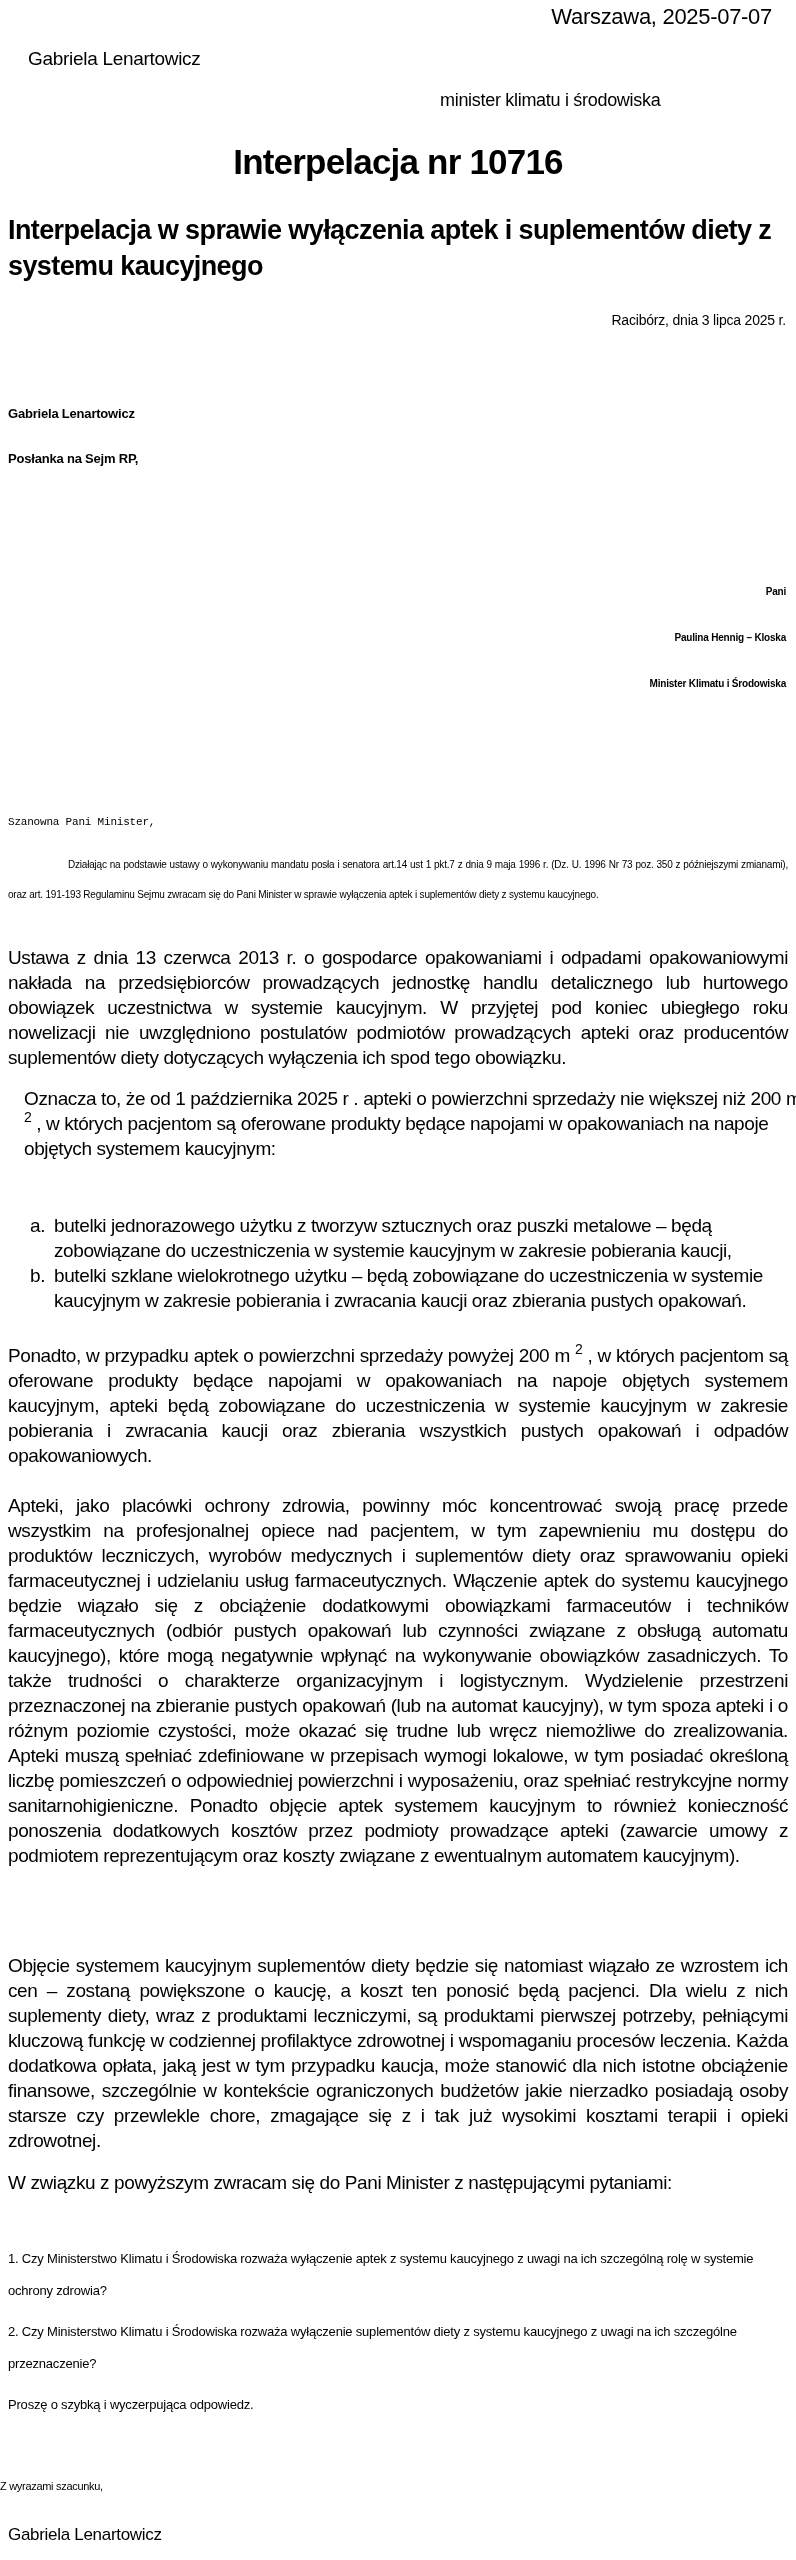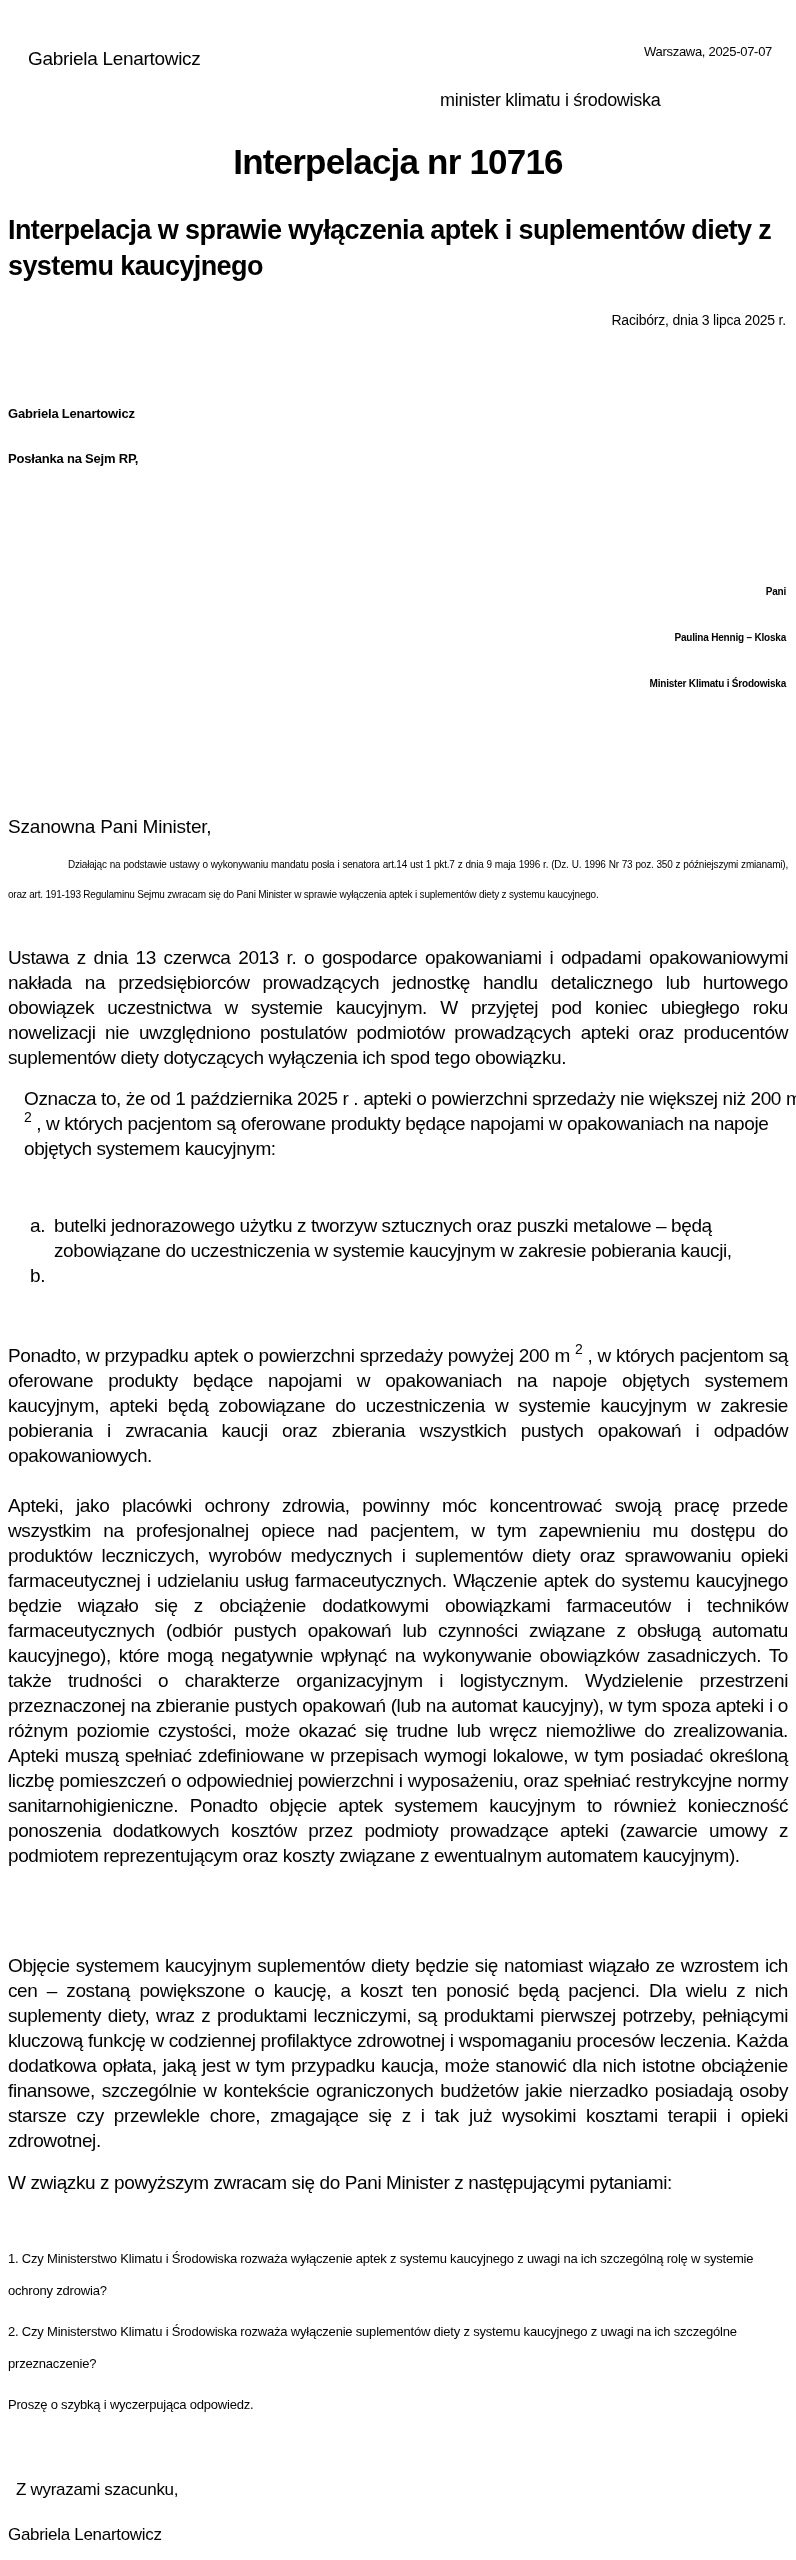--- a/index.html
+++ b/index.html
@@ -11,23 +11,22 @@
       width: 796px;
       height: 2560px;
       position: relative;
       overflow: hidden;
       font-family: "Liberation Sans", sans-serif;
       color: #000000;
     }
     .abs { position: absolute; }
     .date-top {
       top: 4px; right: 24px;
-      font-size: 13px;
+      font-size: 22px;
       letter-spacing: -0.3px;
-      margin-top: 40px;
     }
     .author-top {
       top: 48px; left: 28px;
       font-size: 19px;
       letter-spacing: -0.3px;
     }
     .addressee-top {
       top: 90px; left: 440px;
       font-size: 18px;
       letter-spacing: -0.3px;
@@ -68,22 +67,23 @@
       font-size: 10px;
       font-weight: bold;
       letter-spacing: -0.2px;
       text-align: right;
     }
     .r1 { top: 586px; }
     .r2 { top: 632px; }
     .r3 { top: 678px; }
     .greeting {
       top: 816px; left: 8px;
-      font-size: 19px;
+      font-size: 11px;
       letter-spacing: -0.2px;
+      font-family: Liberation Mono, monospace;
     }
     .intro {
       top: 850px; left: 8px; width: 780px;
       font-size: 10px;
       line-height: 30px;
       text-align: justify;
       letter-spacing: -0.2px;
     }
     .intro .indent { display: inline-block; width: 60px; }
     .body-block {
@@ -124,22 +124,22 @@
     }
     .q1 { top: 2243px; }
     .q2 { top: 2316px; }
     .closing-request {
       top: 2389px; left: 8px;
       font-size: 13px;
       line-height: 32px;
       letter-spacing: -0.2px;
     }
     .sign-off {
-      top: 2480px; left: 16px;
-      font-size: 17px;
+      top: 2480px; left: 0;
+      font-size: 11px;
       letter-spacing: -0.3px;
     }
     .sign-name {
       top: 2525px; left: 8px;
       font-size: 17px;
       letter-spacing: -0.3px;
     }
   </style>
 </head>
 <body>
@@ -168,20 +168,21 @@
 
 <p class="abs body-block p2" style="margin:16px;"><span>Oznacza to, że od 1 października 2025 r .  apteki o powierzchni sprzedaży nie większej niż 200 m </span><sup>2</sup><span> , w których pacjentom są oferowane produkty będące napojami w opakowaniach na napoje objętych systemem kaucyjnym:</span></p>
 
 <ul class="abs list">
   <li>
     <span class="marker">a.</span>
     <span>butelki jednorazowego użytku z tworzyw sztucznych oraz puszki metalowe – będą zobowiązane do uczestniczenia w systemie kaucyjnym w zakresie pobierania kaucji,</span>
   </li>
   <li>
     <span class="marker">b.</span>
+    <span>butelki szklane wielokrotnego użytku – będą zobowiązane do uczestniczenia w systemie kaucyjnym w zakresie pobierania i zwracania kaucji oraz zbierania pustych opakowań.</span>
   </li>
 </ul>
 
 <p class="abs body-block p3" style="margin:0;"><span>Ponadto, w przypadku aptek o powierzchni sprzedaży powyżej 200 m </span><sup>2</sup><span> , w których pacjentom są oferowane produkty będące napojami w opakowaniach na napoje objętych systemem kaucyjnym, apteki będą zobowiązane do uczestniczenia w systemie kaucyjnym w zakresie pobierania i zwracania kaucji oraz zbierania wszystkich pustych opakowań i odpadów opakowaniowych.</span></p>
 
 <p class="abs body-block p4" style="margin:0;">Apteki, jako placówki ochrony zdrowia, powinny móc koncentrować swoją pracę przede wszystkim na profesjonalnej opiece nad pacjentem, w tym zapewnieniu mu dostępu do produktów leczniczych, wyrobów medycznych i suplementów diety oraz sprawowaniu opieki farmaceutycznej i udzielaniu usług farmaceutycznych. Włączenie aptek do systemu kaucyjnego będzie wiązało się z obciążenie dodatkowymi obowiązkami farmaceutów i techników farmaceutycznych (odbiór pustych opakowań lub czynności związane z obsługą automatu kaucyjnego), które mogą negatywnie wpłynąć na wykonywanie obowiązków zasadniczych. To także trudności o charakterze organizacyjnym i logistycznym. Wydzielenie przestrzeni przeznaczonej na zbieranie pustych opakowań (lub na automat kaucyjny), w tym spoza apteki i o różnym poziomie czystości, może okazać się trudne lub wręcz niemożliwe do zrealizowania. Apteki muszą spełniać zdefiniowane w przepisach wymogi lokalowe, w tym posiadać określoną liczbę pomieszczeń o odpowiedniej powierzchni i wyposażeniu, oraz spełniać restrykcyjne normy sanitarnohigieniczne. Ponadto objęcie aptek systemem kaucyjnym to również konieczność ponoszenia dodatkowych kosztów przez podmioty prowadzące apteki (zawarcie umowy z podmiotem reprezentującym oraz koszty związane z ewentualnym automatem kaucyjnym).</p>
 
 <p class="abs body-block p5" style="margin:0;">Objęcie systemem kaucyjnym suplementów diety będzie się natomiast wiązało ze wzrostem ich cen – zostaną powiększone o kaucję, a koszt ten ponosić będą pacjenci. Dla wielu z nich suplementy diety, wraz z produktami leczniczymi, są produktami pierwszej potrzeby, pełniącymi kluczową funkcję w codziennej profilaktyce zdrowotnej i wspomaganiu procesów leczenia. Każda dodatkowa opłata, jaką jest w tym przypadku kaucja, może stanowić dla nich istotne obciążenie finansowe, szczególnie w kontekście ograniczonych budżetów jakie nierzadko posiadają osoby starsze czy przewlekle chore, zmagające się z i tak już wysokimi kosztami terapii i opieki zdrowotnej.</p>
 
 <p class="abs body-block p6" style="margin:0;">W związku z powyższym zwracam się do Pani Minister z następującymi pytaniami:</p>

